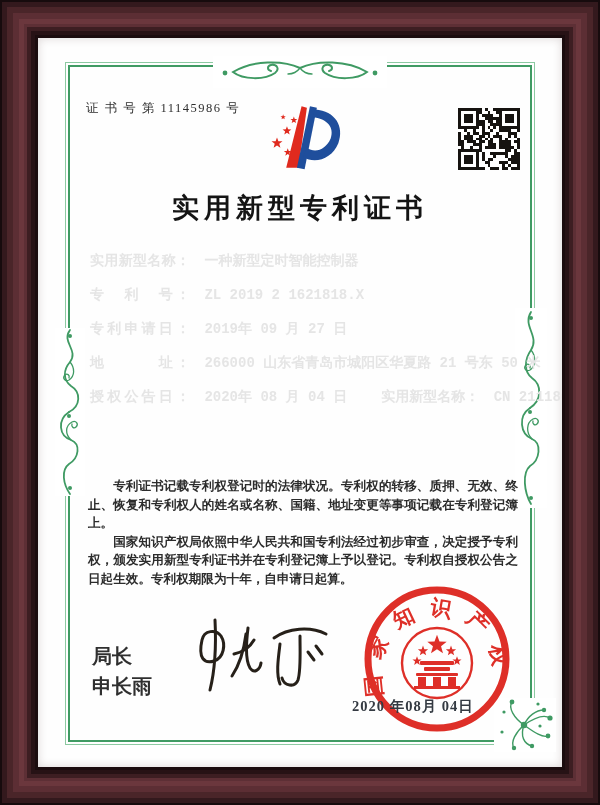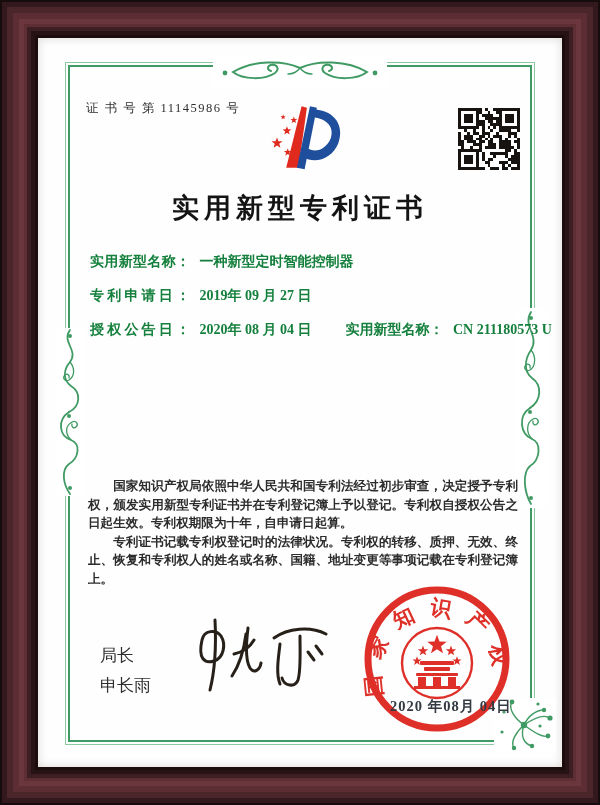--- a/index.html
+++ b/index.html
@@ -23,32 +23,32 @@
   .ornament{position:absolute;background:#fff;z-index:2;display:flex;align-items:center;justify-content:center;}
   .cert-no{position:absolute;left:86px;top:100px;font-size:12.5px;letter-spacing:1.5px;color:#2e2e2e;z-index:3;text-align:right;}
   .logo{position:absolute;left:254px;top:100px;z-index:3;}
   .qr{position:absolute;left:458px;top:108px;width:62px;height:62px;display:grid;
     grid-template-columns:repeat(21,1fr);grid-template-rows:repeat(21,1fr);z-index:3;}
   .qr i{background:#fff;}
   .qr i.on{background:#161310;}
   .title{position:absolute;left:0;top:190px;width:100%;text-align:center;font-size:27px;
     font-weight:bold;letter-spacing:5px;color:#141414;z-index:3;}
   .fields{position:absolute;left:90px;top:252px;right:78px;z-index:3;}
-  .frow{height:19px;line-height:19px;margin-bottom:15px;font-size:14px;color:#15803d;font-weight:600;white-space:nowrap;}
+  .frow{height:19px;line-height:19px;margin-bottom:15px;font-size:14px;color:#e5e5e5;font-weight:600;white-space:nowrap;font-family:Liberation Mono, monospace;}
   .flabel{display:inline-block;width:100px;text-align:justify;text-align-last:justify;}
   .fvalue{margin-left:6px;}
   .grant-row{display:flex;gap:34px;justify-content:space-between;}
   .paras{position:absolute;left:88px;top:477px;width:430px;z-index:3;font-size:12.6px;
     line-height:18.6px;color:#2c2c2c;text-align:justify;font-weight:600;}
   .paras p{margin:0;text-indent:2em;}
-  .officer{position:absolute;left:100px;top:641px;z-index:3;font-size:17px;color:#2f2f2f;font-weight:400;line-height:30px;}
+  .officer{position:absolute;left:92px;top:641px;z-index:3;font-size:20px;color:#2f2f2f;font-weight:700;line-height:30px;}
   .signature{position:absolute;left:188px;top:612px;z-index:3;}
   .seal{position:absolute;left:358px;top:585px;z-index:3;mix-blend-mode:multiply;}
   .seal-date{position:absolute;left:352px;top:697px;z-index:4;font-size:14.5px;font-weight:600;
-    color:#343a42;letter-spacing:1px;white-space:nowrap;margin-left:38px;}
+    color:#343a42;letter-spacing:1px;white-space:nowrap;}
   .o-top{left:213px;top:56px;width:174px;height:32px;}
   .o-left{left:55px;top:328px;width:30px;height:168px;}
   .o-right{left:515px;top:308px;width:32px;height:200px;}
   .o-corner{left:494px;top:698px;width:62px;height:54px;background:transparent;}
 </style>
 </head>
 <body>
 
 <div class="page">
 
@@ -593,38 +593,46 @@
     </div>
 
   <div class="title">实用新型专利证书</div>
 
   <div class="fields">
     <div class="frow">
       <span class="flabel">实用新型名称：</span>
       <span class="fvalue">一种新型定时智能控制器</span>
     </div>
     <div class="frow">
+      <span class="flabel">专　利　号：</span>
+      <span class="fvalue">ZL 2019 2 1621818.X</span>
+    </div>
+    <div class="frow">
       <span class="flabel">专利申请日：</span>
       <span class="fvalue">2019年 09 月 27 日</span>
+    </div>
+    <div class="frow">
+      <span class="flabel">地　　　址：</span>
+      <span class="fvalue">266000 山东省青岛市城阳区华夏路 21 号东 50 米</span>
     </div>
     <div class="frow grant-row">
       <span>
         <span class="flabel">授权公告日：</span>
         <span class="fvalue">2020年 08 月 04 日</span>
       </span>
       <span>
         <span>实用新型名称：</span>
         <span class="fvalue">CN 211180573 U</span>
       </span>
     </div>
   </div>
 
   <div class="paras">
+    <p>专利证书记载专利权登记时的法律状况。专利权的转移、质押、无效、终止、恢复和专利权人的姓名或名称、国籍、地址变更等事项记载在专利登记簿上。</p>
     <p>国家知识产权局依照中华人民共和国专利法经过初步审查，决定授予专利权，颁发实用新型专利证书并在专利登记簿上予以登记。专利权自授权公告之日起生效。专利权期限为十年，自申请日起算。</p>
-    <p>专利证书记载专利权登记时的法律状况。专利权的转移、质押、无效、终止、恢复和专利权人的姓名或名称、国籍、地址变更等事项记载在专利登记簿上。</p>
   </div>
 
   <div class="officer">
     <div>局长</div>
     <div>申长雨</div>
   </div>
 
   <div class="signature">
     <svg width="150" height="84" viewBox="0 0 150 80">
       <g fill="none" stroke="#262019" stroke-width="3" stroke-linecap="round">

